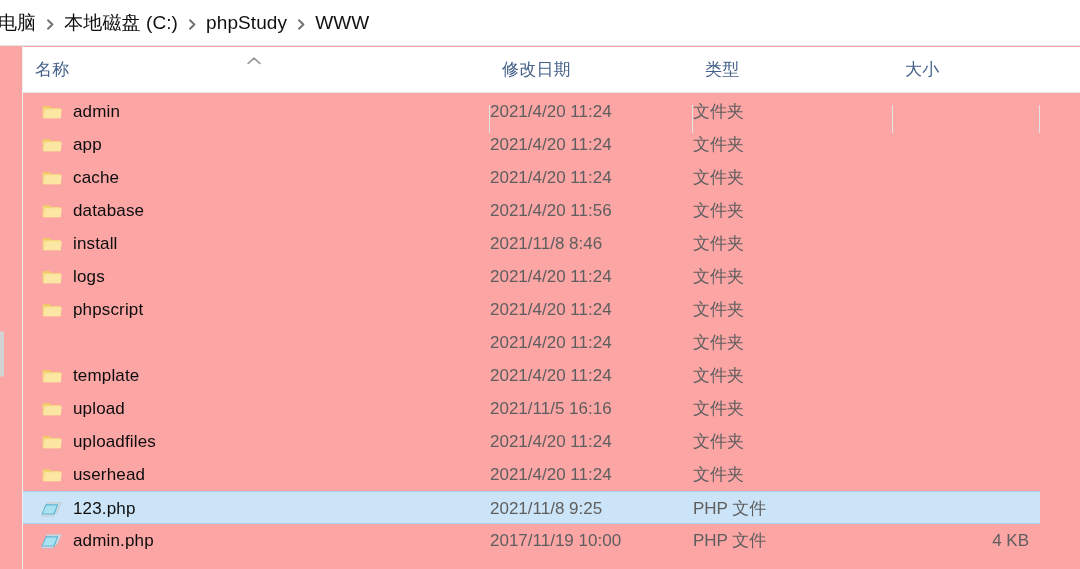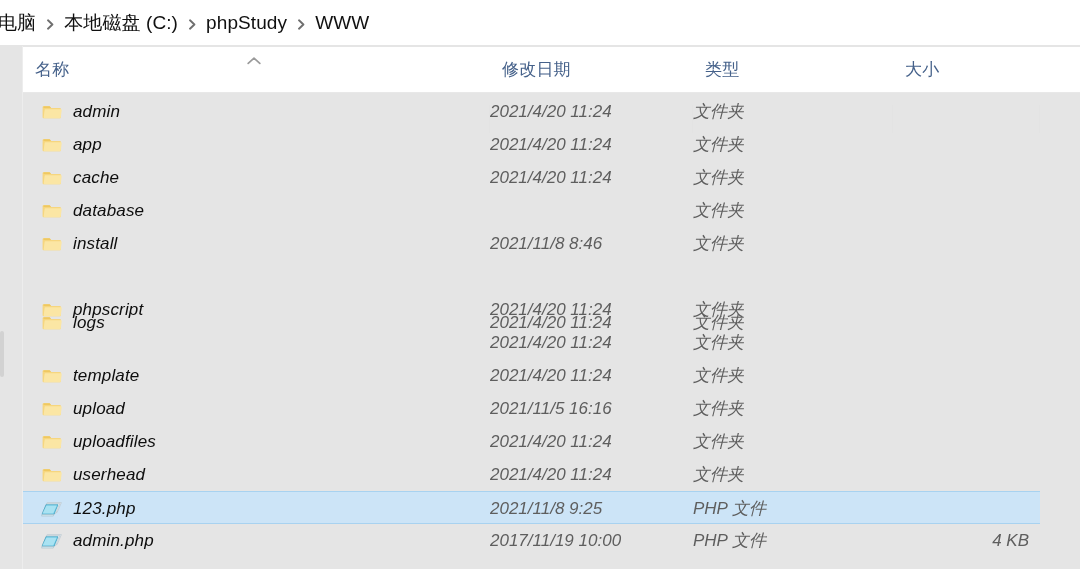--- a/index.html
+++ b/index.html
@@ -13,21 +13,21 @@
     overflow: hidden;
     font-family: "Liberation Sans", "DejaVu Sans", sans-serif;
     color: #000000;
     -webkit-font-smoothing: antialiased;
   }
 
   #explorer {
     position: relative;
     width: 1080px;
     height: 569px;
-    background: #e5e5e5;
+    background: #fca5a5;
   }
 
   
   .addressbar {
     position: absolute;
     left: 0;
     top: 0;
     width: 1080px;
     height: 46px;
     background: #ffffff;
@@ -132,21 +132,20 @@
     top: 95px;
     width: 1057px;
     height: 474px;
   }
   .row {
     position: absolute;
     left: 0;
     width: 1017px;
     height: 33px;
     display: block;
-    font-style: italic;
   }
   .row.selected {
     background: #cce4f7;
     border-top: 1px solid #a8d2f0;
     border-bottom: 1px solid #a8d2f0;
     box-sizing: border-box;
   }
   .cell {
     position: absolute;
     top: 0;
@@ -303,39 +302,40 @@
         <div class="cell cell-name">
           <span class="icon">
             <svg width="22" height="22" viewBox="0 0 22 22">
               <path d="M2.5 5.2 h6.1 l1.5 1.9 h8.9 a0.9 0.9 0 0 1 0.9 0.9 v8.3 a0.9 0.9 0 0 1 -0.9 0.9 h-16.5 a0.9 0.9 0 0 1 -0.9 -0.9 v-10.2 a0.9 0.9 0 0 1 0.9 -0.9 z" fill="#f6d67f"></path>
               <path d="M2.5 5.2 h6.1 l1.5 1.9 h-7.6 z" fill="#efc861"></path>
               <path d="M4.6 8.2 h15.3 a0.8 0.8 0 0 1 0.8 0.9 l-0.9 7.3 a0.9 0.9 0 0 1 -0.9 0.8 h-15.4 a0.8 0.8 0 0 1 -0.8 -0.9 l0.9 -7.3 a0.9 0.9 0 0 1 1 -0.8 z" fill="#fbe6a4"></path>
             </svg>
           </span>
           <span class="name-label">database</span>
         </div>
+        <div class="cell cell-date">2021/4/20 11:56</div>
         <div class="cell cell-type">文件夹</div>
         <div class="cell cell-size"></div>
       </div>
       <div class="row" style="top: 132px;">
         <div class="cell cell-name">
           <span class="icon">
             <svg width="22" height="22" viewBox="0 0 22 22">
               <path d="M2.5 5.2 h6.1 l1.5 1.9 h8.9 a0.9 0.9 0 0 1 0.9 0.9 v8.3 a0.9 0.9 0 0 1 -0.9 0.9 h-16.5 a0.9 0.9 0 0 1 -0.9 -0.9 v-10.2 a0.9 0.9 0 0 1 0.9 -0.9 z" fill="#f6d67f"></path>
               <path d="M2.5 5.2 h6.1 l1.5 1.9 h-7.6 z" fill="#efc861"></path>
               <path d="M4.6 8.2 h15.3 a0.8 0.8 0 0 1 0.8 0.9 l-0.9 7.3 a0.9 0.9 0 0 1 -0.9 0.8 h-15.4 a0.8 0.8 0 0 1 -0.8 -0.9 l0.9 -7.3 a0.9 0.9 0 0 1 1 -0.8 z" fill="#fbe6a4"></path>
             </svg>
           </span>
           <span class="name-label">install</span>
         </div>
         <div class="cell cell-date">2021/11/8 8:46</div>
         <div class="cell cell-type">文件夹</div>
         <div class="cell cell-size"></div>
       </div>
-      <div class="row" style="top: 165px; margin-top: 46px;">
+      <div class="row" style="top: 165px;">
         <div class="cell cell-name">
           <span class="icon">
             <svg width="22" height="22" viewBox="0 0 22 22">
               <path d="M2.5 5.2 h6.1 l1.5 1.9 h8.9 a0.9 0.9 0 0 1 0.9 0.9 v8.3 a0.9 0.9 0 0 1 -0.9 0.9 h-16.5 a0.9 0.9 0 0 1 -0.9 -0.9 v-10.2 a0.9 0.9 0 0 1 0.9 -0.9 z" fill="#f6d67f"></path>
               <path d="M2.5 5.2 h6.1 l1.5 1.9 h-7.6 z" fill="#efc861"></path>
               <path d="M4.6 8.2 h15.3 a0.8 0.8 0 0 1 0.8 0.9 l-0.9 7.3 a0.9 0.9 0 0 1 -0.9 0.8 h-15.4 a0.8 0.8 0 0 1 -0.8 -0.9 l0.9 -7.3 a0.9 0.9 0 0 1 1 -0.8 z" fill="#fbe6a4"></path>
             </svg>
           </span>
           <span class="name-label">logs</span>
         </div>

